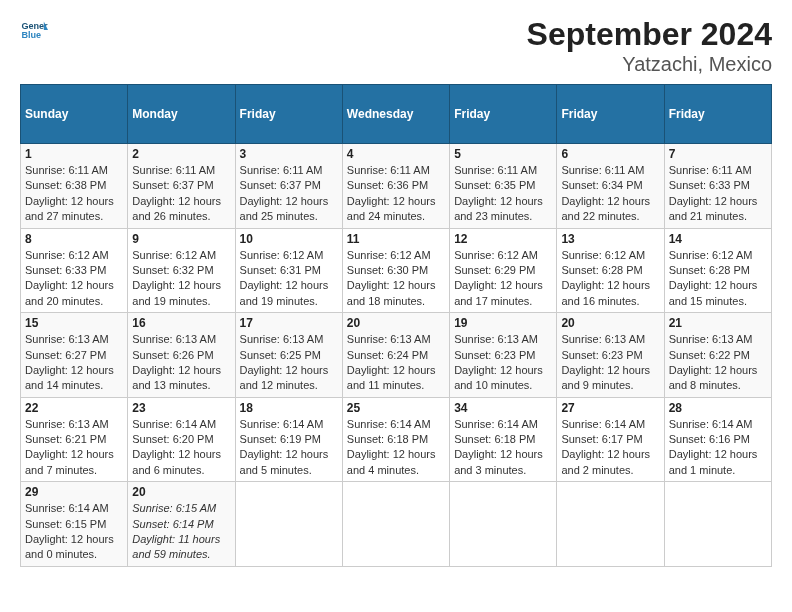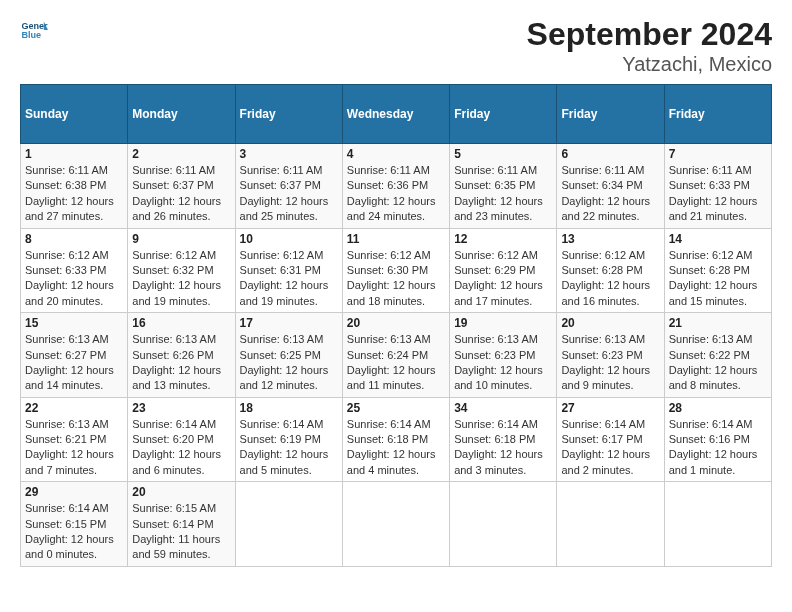--- a/index.html
+++ b/index.html
@@ -323,21 +323,21 @@
         <tr>
           <td>
             <span class="day-num">29</span>
             <div class="day-info" style="white-space: pre-line;">Sunrise: 6:14 AM
 Sunset: 6:15 PM
 Daylight: 12 hours
 and 0 minutes.</div>
           </td>
           <td>
             <span class="day-num">20</span>
-            <div class="day-info" style="white-space: pre-line;">Sunrise: 6:15 AM
+            <div class="day-info" style="white-space: pre-line; font-style: italic;">Sunrise: 6:15 AM
 Sunset: 6:14 PM
 Daylight: 11 hours
 and 59 minutes.</div>
           </td>
           <td class="empty-cell"></td>
           <td class="empty-cell"></td>
           <td class="empty-cell"></td>
           <td class="empty-cell"></td>
           <td class="empty-cell"></td>
         </tr>

